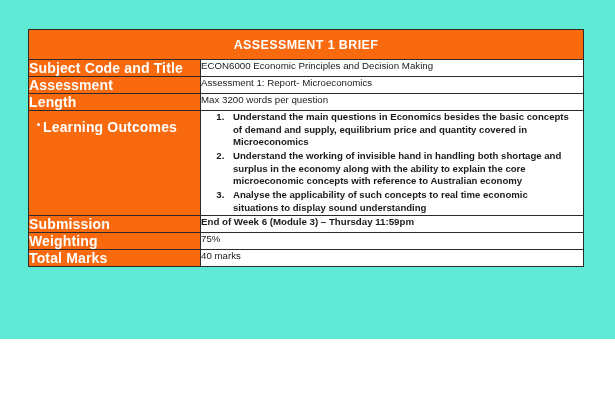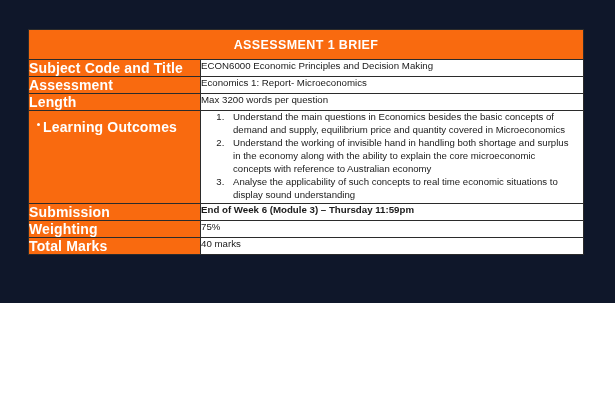--- a/index.html
+++ b/index.html
@@ -10,22 +10,22 @@
   body {
     width: 615px;
     height: 401px;
     font-family: "Liberation Sans", sans-serif;
     overflow: hidden;
   }
 
   .page {
     position: relative;
     width: 615px;
-    height: 303px;
-    background: #0f172a;
+    height: 339px;
+    background: #5eead4;
   }
 
   .brief-table {
     position: absolute;
     left: 28px;
     top: 29px;
     width: 555px;
     border-collapse: collapse;
     table-layout: fixed;
   }
@@ -99,20 +99,21 @@
     margin: 0;
     padding: 0 0 0 26px;
     list-style-position: outside;
   }
   ol.lo-list li {
     color: #1a1a1a;
     font-size: 9.6px;
     line-height: 1.32;
     margin: 0 8px 1px 0;
     padding-left: 6px;
+    font-weight: bold;
   }
 </style>
 </head>
 <body>
 
 <div class="page">
 
   <table class="brief-table">
     <colgroup>
       <col style="width:172px">
@@ -124,21 +125,21 @@
         <td class="hdr-cell" colspan="2">ASSESSMENT 1 BRIEF</td>
       </tr>
 
       <tr>
         <td class="label-cell">Subject Code and Title</td>
         <td class="value-cell">ECON6000 Economic Principles and Decision Making</td>
       </tr>
 
       <tr>
         <td class="label-cell">Assessment</td>
-        <td class="value-cell">Economics 1: Report- Microeconomics</td>
+        <td class="value-cell">Assessment 1: Report- Microeconomics</td>
       </tr>
 
 
       <tr>
         <td class="label-cell">Length</td>
         <td class="value-cell">Max 3200 words per question</td>
       </tr>
 
       <tr>
         <td class="label-cell tall">

